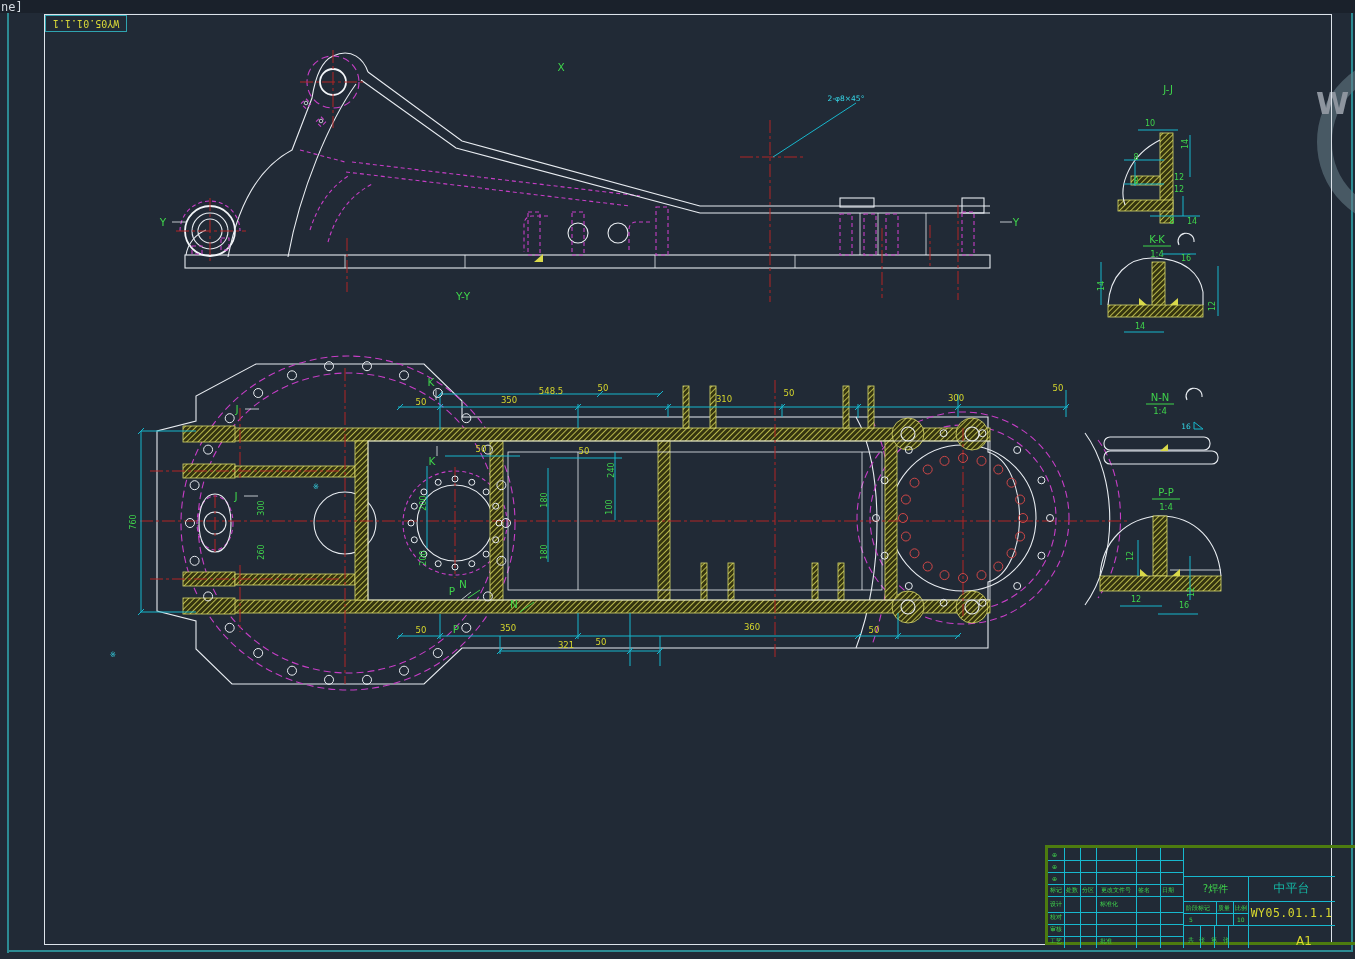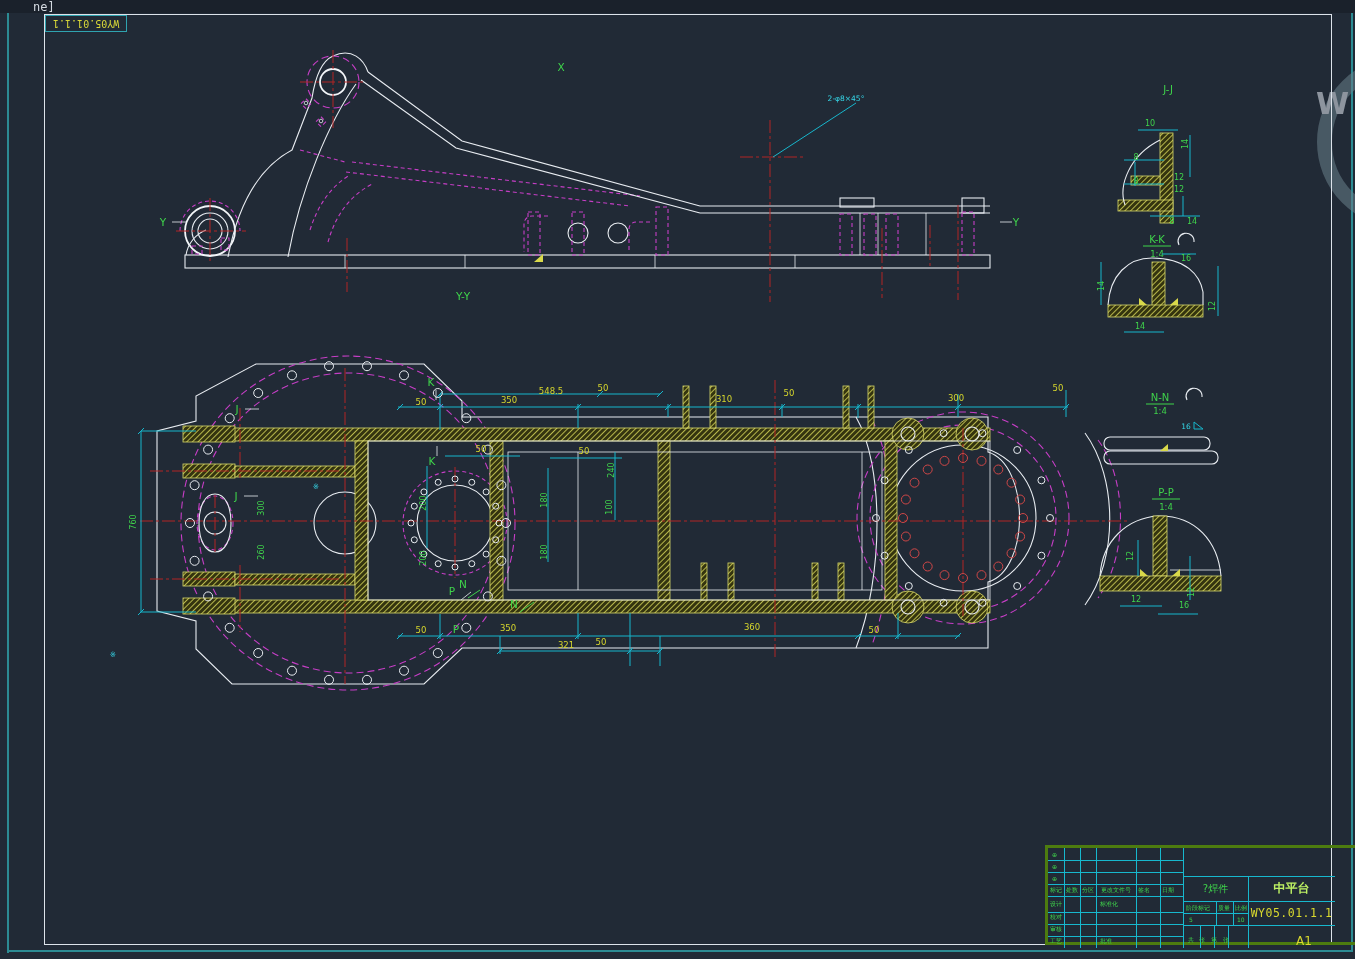--- a/index.html
+++ b/index.html
@@ -1,19 +1,19 @@
 <!DOCTYPE html>
 <html><head>
 <meta charset="utf-8">
 <style>
   html,body{margin:0;padding:0;background:#11161d;}
   .stage{position:relative;width:1355px;height:959px;background:#212a36;overflow:hidden;
          font-family:"DejaVu Sans",sans-serif;}
   .topband{position:absolute;left:0;top:0;width:1355px;height:13px;background:#1a212b;}
-  .ne-text{position:absolute;left:1px;top:0px;color:#d4dae1;font-size:12px;font-family:"DejaVu Sans Mono",monospace;padding-left:32px;}
+  .ne-text{position:absolute;left:1px;top:0px;color:#d4dae1;font-size:12px;font-family:"DejaVu Sans Mono",monospace;}
   .teal{position:absolute;background:#2c8b93;}
   .wm-ring{position:absolute;left:1317px;top:56px;width:172px;height:172px;border-radius:50%;
            border:15px solid rgba(106,128,139,0.55);box-sizing:border-box;}
   .wm-letter{position:absolute;left:1316px;top:86px;color:#8d949e;font-size:30px;font-weight:bold;
              font-family:"DejaVu Sans",sans-serif;}
   .sheet-frame{position:absolute;left:44px;top:14px;width:1288px;height:931px;
                border:1.5px solid #dde3ea;box-sizing:border-box;}
   .corner-box{position:absolute;left:45px;top:15px;width:82px;height:17px;border:1px solid #2fa3b0;
               box-sizing:border-box;display:flex;align-items:center;justify-content:center;}
   .corner-text{color:#d8d838;font-size:10px;transform:rotate(180deg);font-family:"DejaVu Sans Mono",monospace;white-space:nowrap;}
@@ -37,21 +37,21 @@
   .sec-title{fill:#3fd44b;font-size:10px;text-anchor:middle;}
   .sec-scale{fill:#3fd44b;font-size:8.5px;text-anchor:middle;}
   .cyan-note{fill:#35d7e8;font-size:7.5px;text-anchor:middle;}
   
   .tblock{position:absolute;left:1045px;top:845px;width:318px;height:100px;
           border:3px solid #4d7c0f;box-sizing:border-box;}
   .tl{position:absolute;background:#17b8ce;}
   .tb-small span{position:absolute;color:#3fd44b;font-size:6px;white-space:nowrap;line-height:1;}
   .tb-cell{position:absolute;display:flex;align-items:center;justify-content:center;}
   .tb-type{left:135px;top:28px;width:65px;height:25px;color:#3fd44b;font-size:10px;}
-  .tb-name{left:200px;top:28px;width:87px;height:25px;color:#bef264;font-size:12px;font-weight:bold;}
+  .tb-name{left:200px;top:28px;width:87px;height:25px;color:#14b8a6;font-size:12px;}
   .tb-no{left:200px;top:53px;width:87px;height:24px;color:#d9d92e;font-size:11.5px;letter-spacing:0.5px;
          font-family:"DejaVu Sans Mono",monospace;}
   .a1-label{position:absolute;left:1296px;top:934px;color:#d9d92e;font-size:12px;}
 </style>
 </head>
 <body>
 
 <div class="stage">
   <div class="topband"></div>
   <div class="ne-text">ne]</div>

